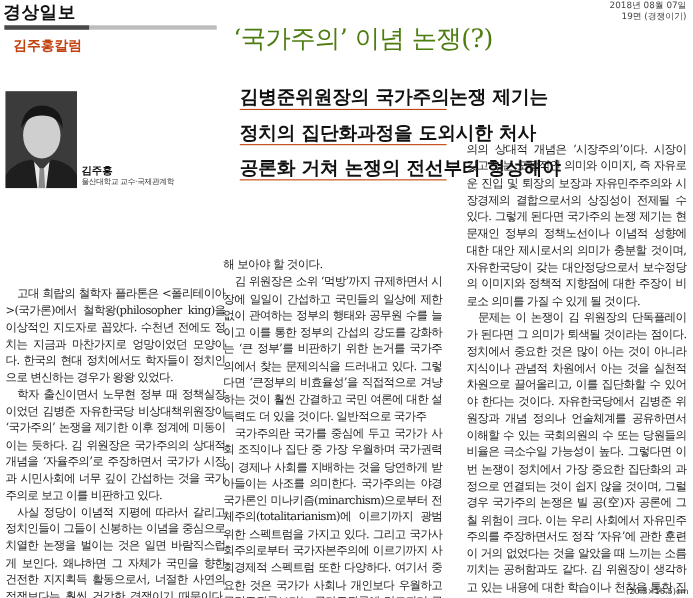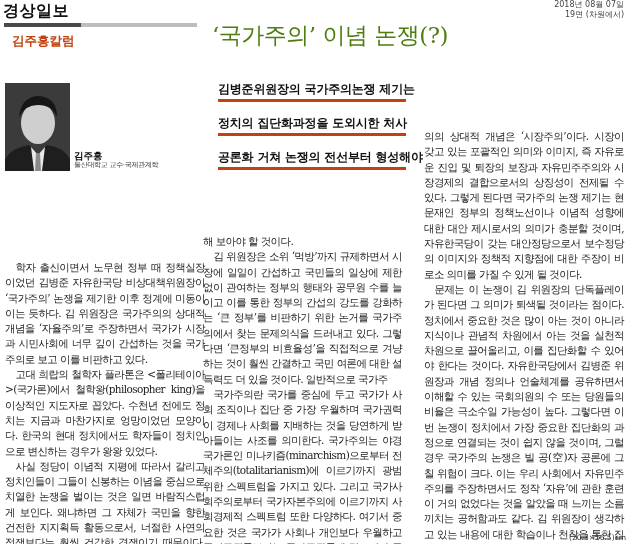--- a/index.html
+++ b/index.html
@@ -9,42 +9,42 @@
   .rule { position:absolute; left:4px; top:23px; height:4px; width:193px; background:#bdbdbd; }
   .rule .dark { width:77px; height:100%; background:#4a4a4a; }
   .kicker { position:absolute; left:12px; top:33px; font-size:12.5px; font-weight:bold; color:#c2410c; }
   .meta { position:absolute; right:6px; top:0px; text-align:right; font-size:8px; line-height:10px; color:#444; }
   .headline { position:absolute; left:212px; top:20px; font-family:"DejaVu Serif", serif; font-size:23px; letter-spacing:-0.5px; color:#4d7c0f; }
   .photo { position:absolute; left:5px; top:83px; width:65px; height:88px; background:#3a3a3a; overflow:hidden; }
   .byline { position:absolute; left:74px; top:150px; }
   .byline .name { font-size:9.5px; font-weight:bold; line-height:11px; color:#111; }
   .byline .aff { font-size:7px; line-height:9px; color:#333; letter-spacing:-0.3px; }
   .subheads { position:absolute; left:218px; top:82px; width:188px; }
-  .subheads .sub { font-size:12px; font-weight:bold; color:#111; line-height:14px; padding-bottom:3px;
-                   border-bottom:3px solid #c2410c; margin-bottom:14px; letter-spacing:-0.2px; white-space:nowrap; }
+  .subheads .sub { font-size:17px; font-weight:bold; color:#111; line-height:14px; padding-bottom:3px;
+                   border-bottom:1px solid #c2410c; margin-bottom:14px; letter-spacing:-0.2px; white-space:nowrap; }
   .col { position:absolute; font-family:"DejaVu Serif", serif; font-size:10.5px; line-height:15.3px;
          color:#1c1c1c; text-align:justify; letter-spacing:-0.6px; word-break:break-all; }
   .col p { margin:0; text-indent:1em; }
   .col p.noindent { text-indent:0; }
   .c1 { left:5px; top:260px; width:200px; }
   .c2 { left:203px; top:198px; width:199px;margin-top:36px; }
   .c3 { left:424px; top:84px; width:200px;margin-top:45px; }
   .size { position:absolute; right:4px; bottom:2px; font-size:7.5px; color:#333;text-align:right; }
 </style>
 </head>
 <body>
 
 <div class="masthead">경상일보</div>
 <div class="rule">
     <div class="dark"></div>
   </div>
 <div class="kicker">김주홍칼럼</div>
 <div class="meta">
   <div>2018년 08월 07일</div>
-  <div>19면 (차원에서)</div>
+  <div>19면 (경쟁이기)</div>
 </div>
 <div class="headline">‘국가주의’ 이념 논쟁(?)</div>
 
 <div class="photo">
   <svg width="65" height="88" viewBox="0 0 65 88">
     <rect width="65" height="88" fill="#3b3b3b"></rect>
     <ellipse cx="33" cy="40" rx="17" ry="21" fill="#cfcfcf"></ellipse>
     <path d="M14 34 Q16 14 33 13 Q52 14 52 34 Q47 22 33 22 Q20 22 14 34Z" fill="#161616"></path>
     <path d="M0 88 L0 76 Q8 64 24 62 L33 72 L42 62 Q58 64 65 76 L65 88Z" fill="#1e1e1e"></path>
     <path d="M26 64 L33 72 L40 64 L37 88 L29 88Z" fill="#e9e9e9"></path>
@@ -56,22 +56,22 @@
   <div class="aff">울산대학교 교수·국제관계학</div>
 </div>
 
 <div class="subheads">
   <div class="sub">김병준위원장의 국가주의논쟁 제기는</div>
   <div class="sub">정치의 집단화과정을 도외시한 처사</div>
   <div class="sub">공론화 거쳐 논쟁의 전선부터 형성해야</div>
 </div>
 
 <div class="col c1">
+  <p>고대 희랍의 철학자 플라톤은 &lt;폴리테이아&gt;(국가론)에서 철학왕(philosopher king)을 이상적인 지도자로 꼽았다. 수천년 전에도 정치는 지금과 마찬가지로 엉망이었던 모양이다. 한국의 현대 정치에서도 학자들이 정치인으로 변신하는 경우가 왕왕 있었다.</p>
   <p>학자 출신이면서 노무현 정부 때 정책실장이었던 김병준 자유한국당 비상대책위원장이 ‘국가주의’ 논쟁을 제기한 이후 정계에 미동이 이는 듯하다. 김 위원장은 국가주의의 상대적 개념을 ‘자율주의’로 주장하면서 국가가 시장과 시민사회에 너무 깊이 간섭하는 것을 국가주의로 보고 이를 비판하고 있다.</p>
-  <p>고대 희랍의 철학자 플라톤은 &lt;폴리테이아&gt;(국가론)에서 철학왕(philosopher king)을 이상적인 지도자로 꼽았다. 수천년 전에도 정치는 지금과 마찬가지로 엉망이었던 모양이다. 한국의 현대 정치에서도 학자들이 정치인으로 변신하는 경우가 왕왕 있었다.</p>
   <p>사실 정당이 이념적 지평에 따라서 갈리고 정치인들이 그들이 신봉하는 이념을 중심으로 치열한 논쟁을 벌이는 것은 일면 바람직스럽게 보인다. 왜냐하면 그 자체가 국민을 향한 건전한 지지획득 활동으로서, 너절한 사연의 정쟁보다는 훨씬 건강한 경쟁이기 때문이다. 그런데 이것이 너무 뜬금없이 제기되고 지나치게 관념적이어서 일반인들에게 생소한 내용이라면 과연 그것이 필요할지 다시 생각</p>
 </div>
 
 <div class="col c2">
   <p class="noindent">해 보아야 할 것이다.</p>
   <p>김 위원장은 소위 ‘먹방’까지 규제하면서 시장에 일일이 간섭하고 국민들의 일상에 제한없이 관여하는 정부의 행태와 공무원 수를 늘이고 이를 통한 정부의 간섭의 강도를 강화하는 ‘큰 정부’를 비판하기 위한 논거를 국가주의에서 찾는 문제의식을 드러내고 있다. 그렇다면 ‘큰정부의 비효율성’을 직접적으로 겨냥하는 것이 훨씬 간결하고 국민 여론에 대한 설득력도 더 있을 것이다. 일반적으로 국가주</p>
   <p>국가주의란 국가를 중심에 두고 국가가 사회 조직이나 집단 중 가장 우월하며 국가권력이 경제나 사회를 지배하는 것을 당연하게 받아들이는 사조를 의미한다. 국가주의는 야경국가론인 미나키즘(minarchism)으로부터 전체주의(totalitarianism)에 이르기까지 광범위한 스펙트럼을 가지고 있다. 그리고 국가사회주의로부터 국가자본주의에 이르기까지 사회경제적 스펙트럼 또한 다양하다. 여기서 중요한 것은 국가가 사회나 개인보다 우월하고 국민주권론보다는 국가주권론에 경도되며 국가의 권위를 중요시한다는 점이다.</p>
 </div>
 
 <div class="col c3">

